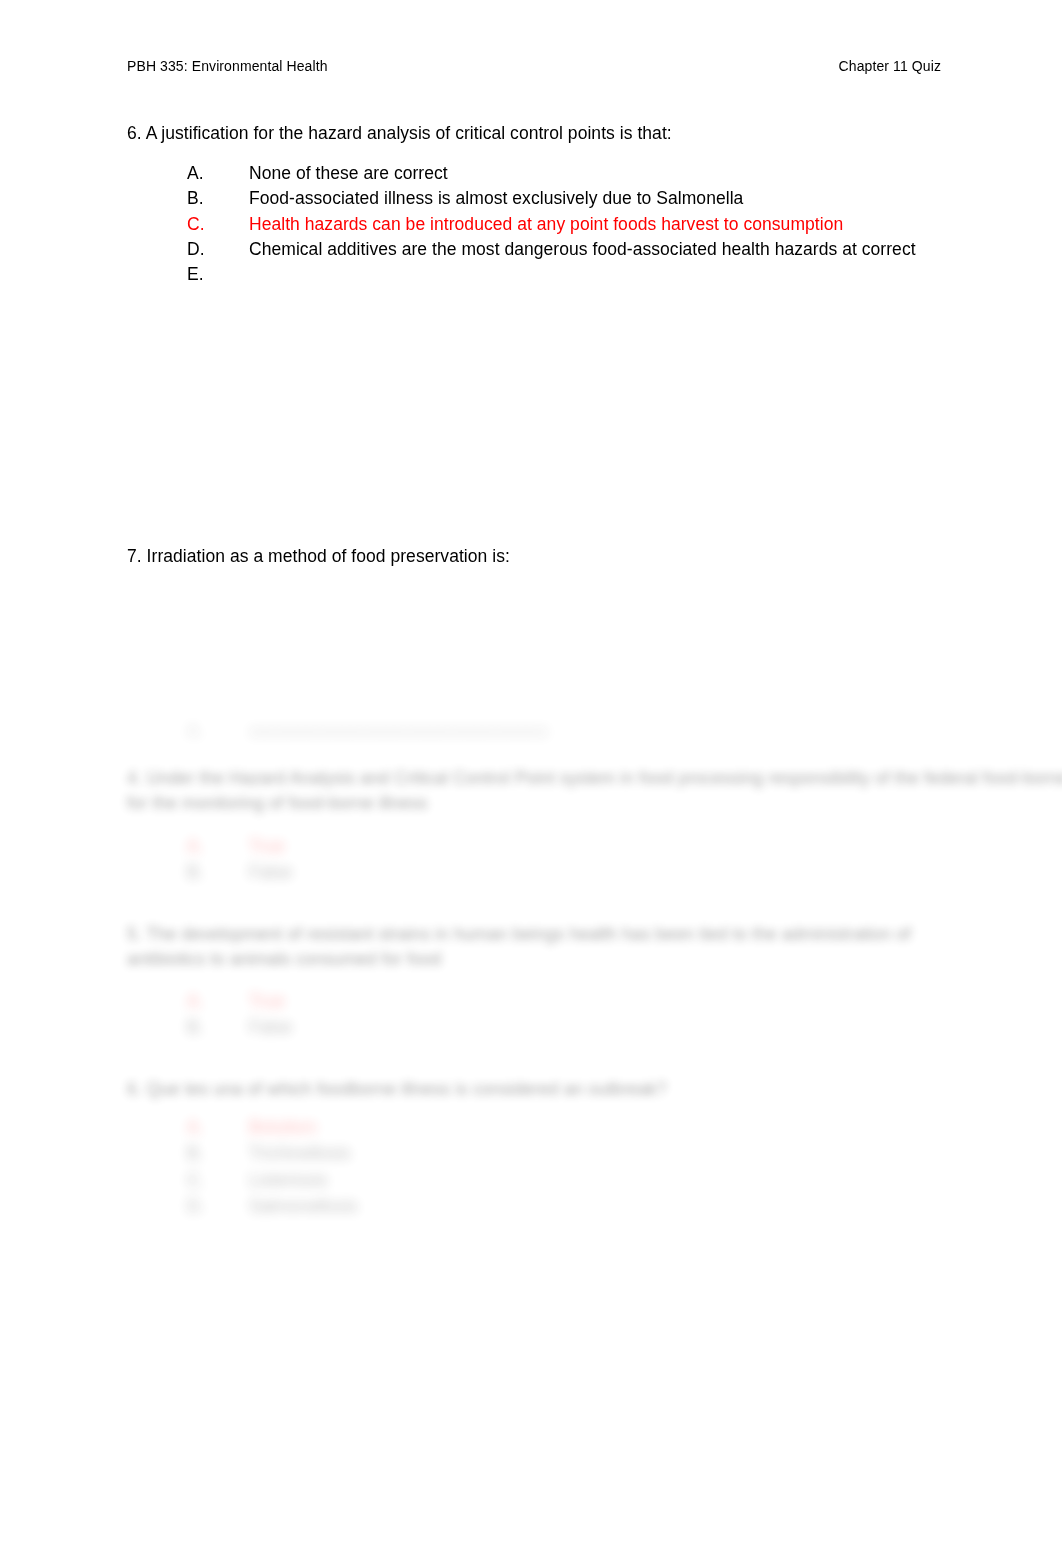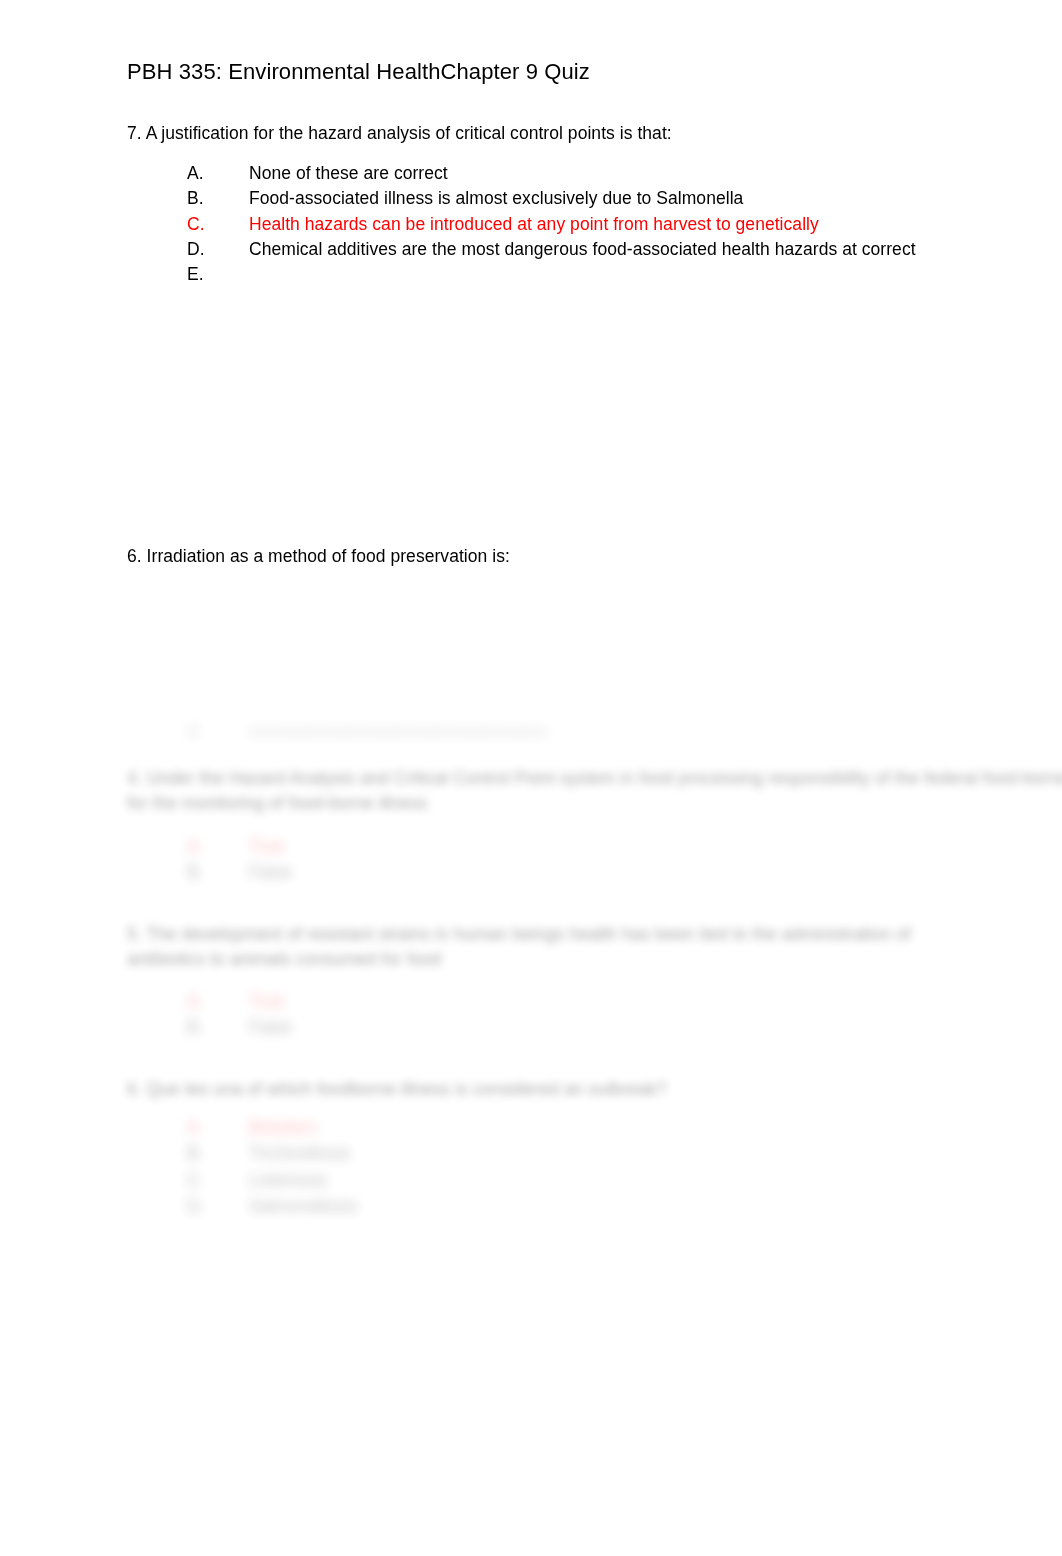--- a/index.html
+++ b/index.html
@@ -21,23 +21,23 @@
     margin: 0 auto;
   }
 
   
   .header {
     position: absolute;
     top: 58px;
     left: 127px;
     width: 814px;
     display: flex;
-    justify-content: flex-start;
+    justify-content: space-between;
     align-items: baseline;
-    font-size: 22px;
+    font-size: 14px;
     line-height: 1.25;
     letter-spacing: 0.1px;
   }
   .header-left { white-space: nowrap; }
   .header-right { white-space: nowrap; }
 
   
   .question-block { position: absolute; left: 127px; }
   .question-text {
     font-size: 17.5px;
@@ -93,51 +93,51 @@
   .blurred .correct .option-letter { color: #ff2d2d; }
   .blurred .qline { white-space: nowrap; }
 </style>
 </head>
 <body>
 
 <div class="page">
 
   <div class="header">
     <span class="header-left">PBH 335: Environmental Health</span>
-    <span class="header-right">Chapter 9 Quiz</span>
+    <span class="header-right">Chapter 11 Quiz</span>
   </div>
 
   <div class="question-block" style="top:122px;">
-    <div class="question-text">7. A justification for the hazard analysis of critical control points is that:</div>
+    <div class="question-text">6. A justification for the hazard analysis of critical control points is that:</div>
     <ul class="options">
       <li class="option-row">
         <span class="option-letter">A.</span>
         <span class="option-text">None of these are correct</span>
       </li>
       <li class="option-row">
         <span class="option-letter">B.</span>
         <span class="option-text">Food-associated illness is almost exclusively due to Salmonella</span>
       </li>
       <li class="option-row correct">
         <span class="option-letter">C.</span>
-        <span class="option-text">Health hazards can be introduced at any point from harvest to genetically</span>
+        <span class="option-text">Health hazards can be introduced at any point foods harvest to consumption</span>
       </li>
       <li class="option-row">
         <span class="option-letter">D.</span>
         <span class="option-text">Chemical additives are the most dangerous food-associated health hazards at correct</span>
       </li>
       <li class="option-row">
         <span class="option-letter">E.</span>
       </li>
     </ul>
   </div>
 
 
   <div class="question-block" style="top:545px;">
-    <div class="question-text">6. Irradiation as a method of food preservation is:</div>
+    <div class="question-text">7. Irradiation as a method of food preservation is:</div>
   </div>
 
   <div class="blurred faint" style="top:718px; left:127px; width:830px;">
     <div class="option-row">
       <span class="option-letter">A.</span>
       <span class="option-text">xxxxxxxxxxxxxxxxxxxxxxxxxxxxxxxxxx</span>
     </div>
   </div>
 
   <div class="blurred" style="top:766px; left:127px; width:830px;">

